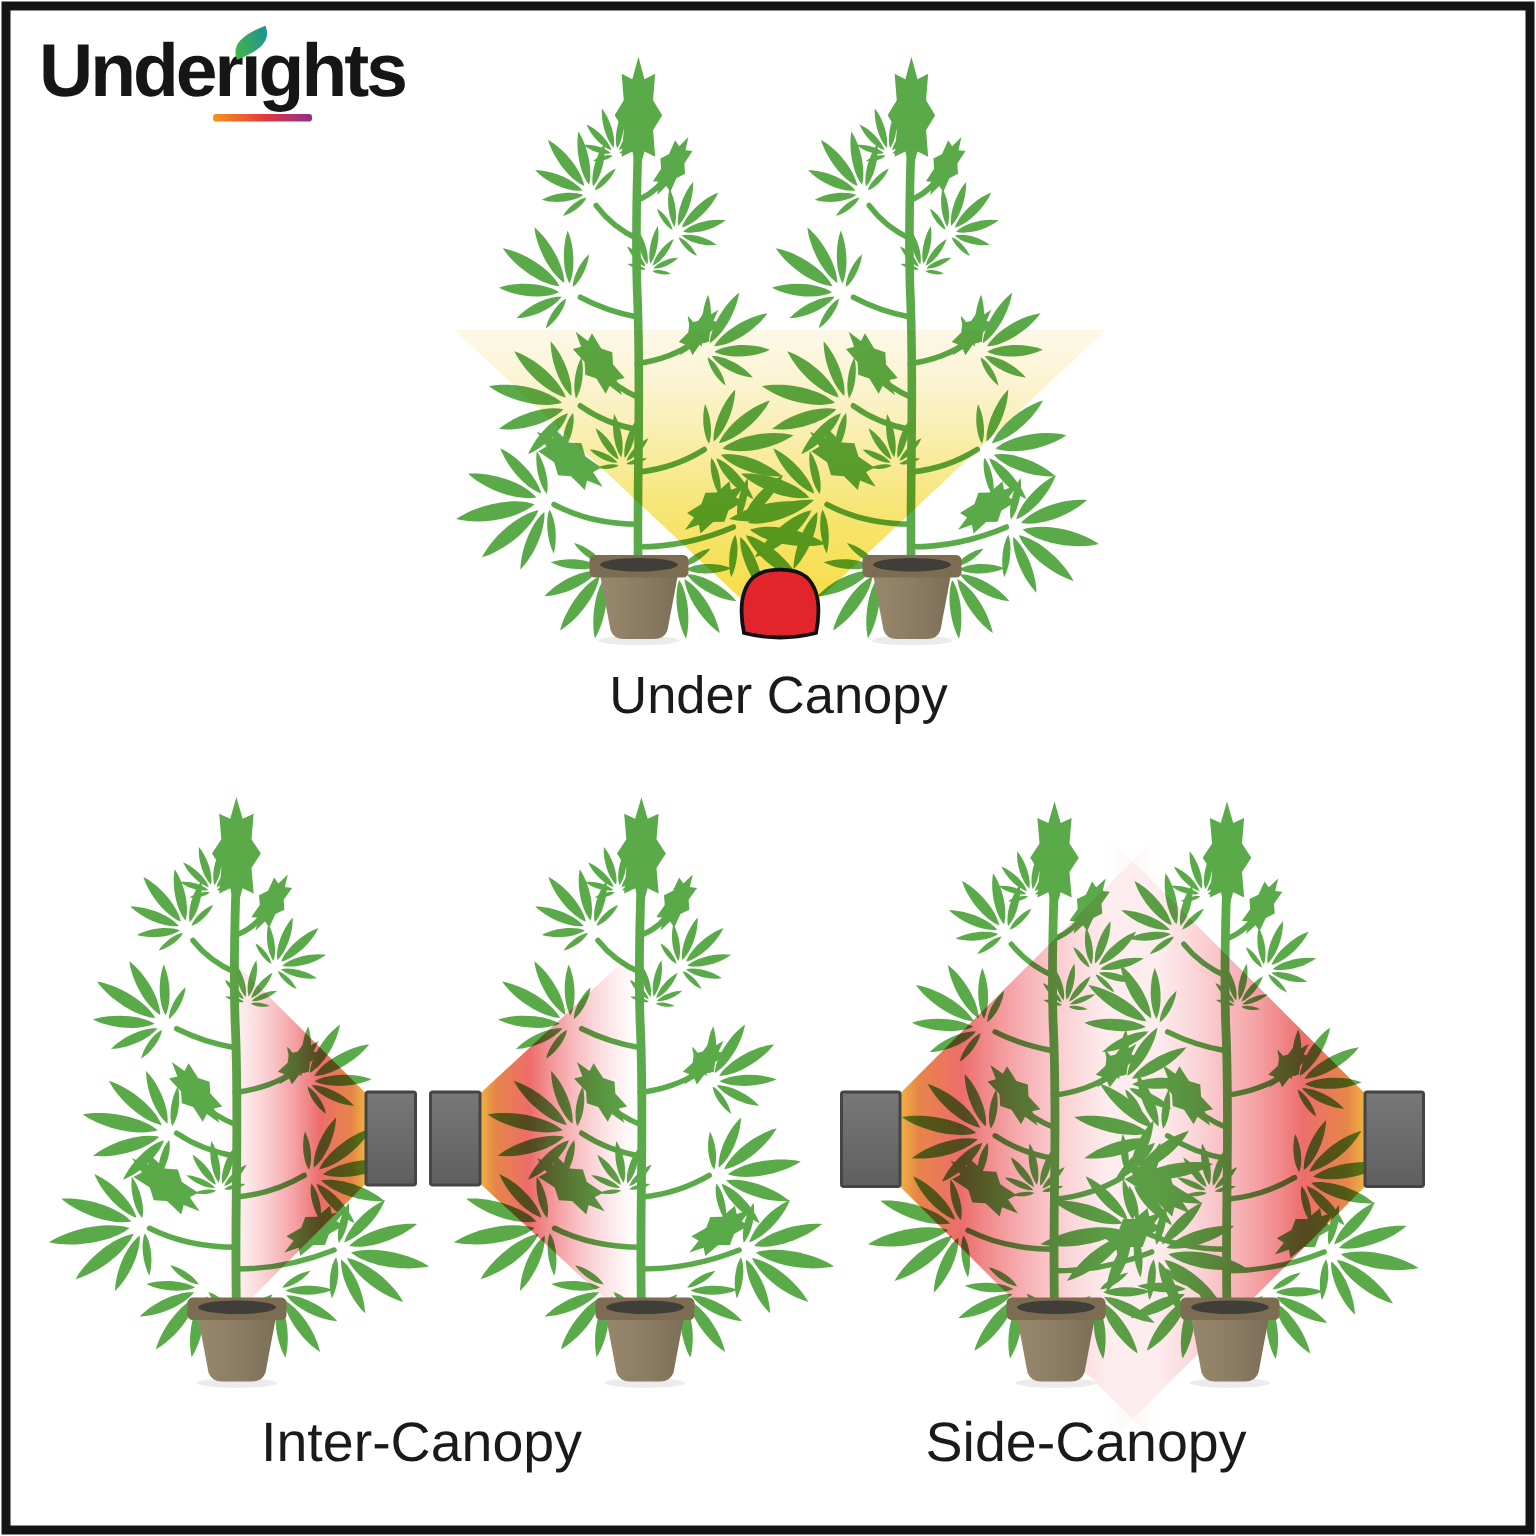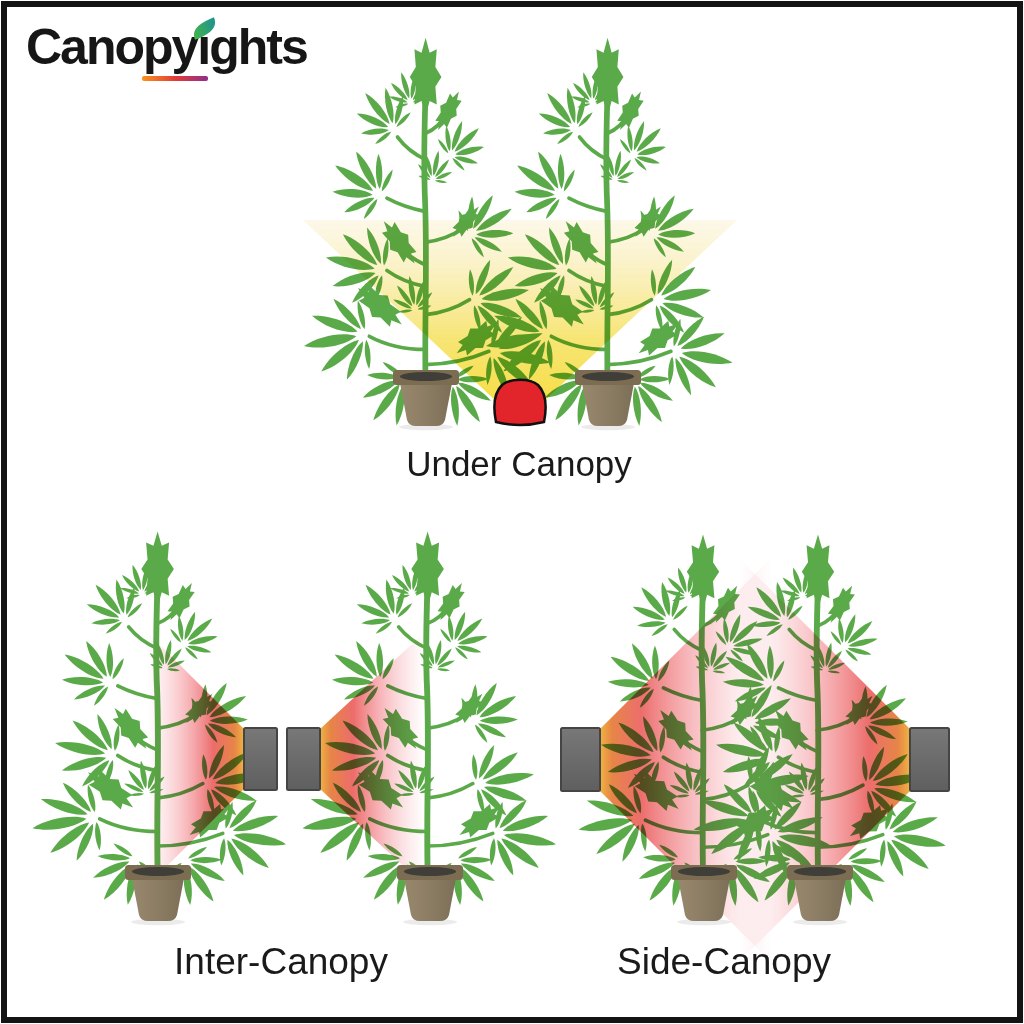--- a/index.html
+++ b/index.html
@@ -19,21 +19,21 @@
   .caption.b2{left:724px;top:941px;font-size:37px;}
   .beam{mix-blend-mode:multiply;}
 </style>
 </head>
 <body>
 
 <div class="stage">
   <div class="frame"></div>
 
   <div class="logo">
-    <span>Canopy</span><span class="iwrap"><span>ı</span><svg class="leaf" width="27" height="15" viewBox="0 0 27 15">
+    <span>Under</span><span class="iwrap"><span>ı</span><svg class="leaf" width="27" height="15" viewBox="0 0 27 15">
           <defs>
             <linearGradient id="leafGrad" x1="0" y1="0" x2="1" y2="0">
               <stop offset="0" stop-color="#43B549"></stop>
               <stop offset="1" stop-color="#1F9193"></stop>
             </linearGradient>
           </defs>
           <path d="M0.5,14.5 C0.5,4 9,0.5 26.5,0.5 C26.5,11 18,14.5 0.5,14.5 Z" fill="url(#leafGrad)"></path>
         </svg></span><span>ghts</span>
     <div class="underline"></div>
   </div>

